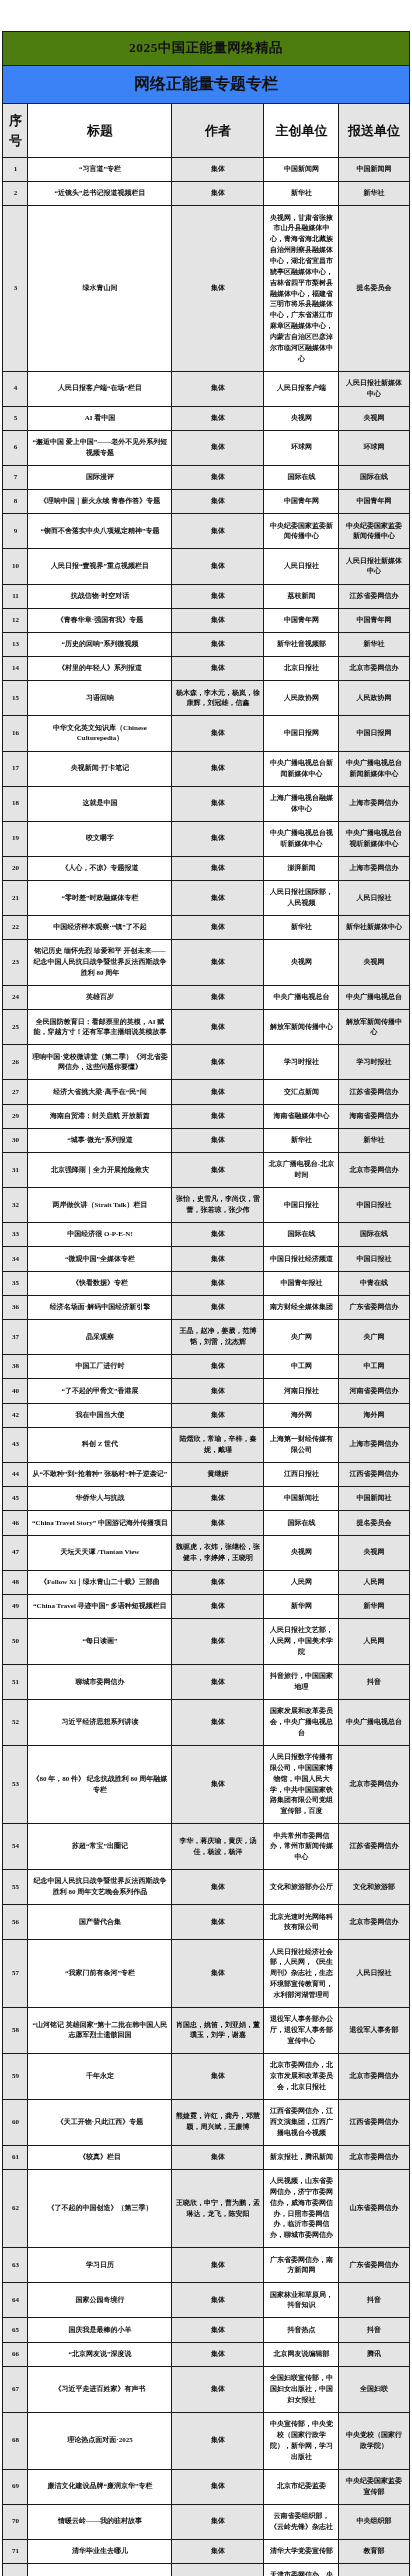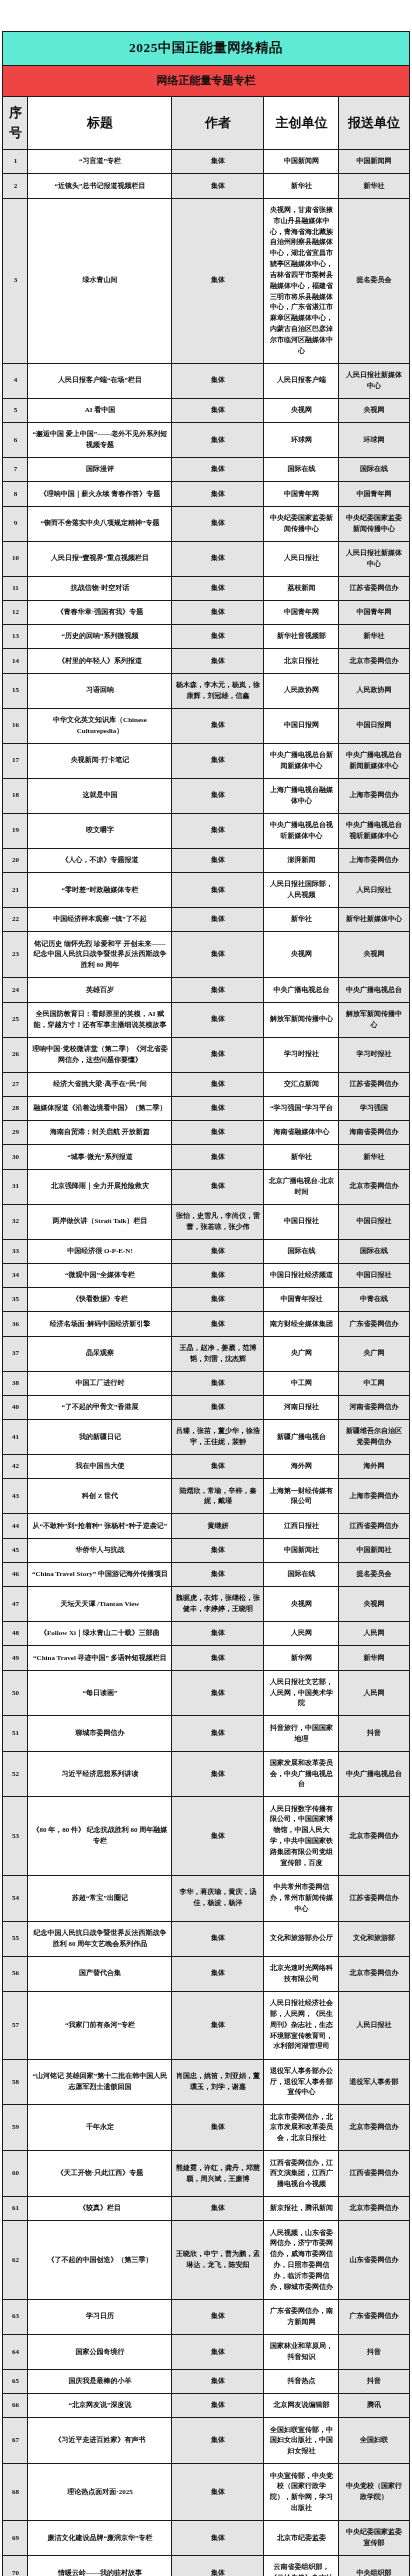--- a/index.html
+++ b/index.html
@@ -33,28 +33,28 @@
     border: 0.8px solid #1a1a1a;
     text-align: center;
     vertical-align: middle;
     font-weight: bold;
     color: #111;
     padding: 6.2px 3.1px;
     word-break: break-word;
     line-height: 1.55;
   }
   .main-title-cell {
-    background: #5eead4;
+    background: #4d7c0f;
     font-size: 13.4px;
     letter-spacing: 0.5px;
     padding: 8.2px 3.1px;
   }
   .sub-title-cell {
-    background: #ef4444;
-    font-size: 11px;
+    background: #3b82f6;
+    font-size: 16px;
     padding: 6.7px 3.1px;
   }
   .head-row th { font-size: 13px; padding: 7.2px 2.1px; }
   tbody td { font-size: 7px; }
   td.col-no, th.col-no     { background: #e4e4e4; }
   td.col-title, th.col-title { background: #ffffff; }
   td.col-auth, th.col-auth   { background: #e4e4e4; }
   td.col-org, th.col-org     { background: #ffffff; }
   td.col-sub, th.col-sub     { background: #e4e4e4; }
   tbody tr { min-height: 27px; }
@@ -270,27 +270,20 @@
     <td class="col-sub">学习时报社</td>
   </tr>
         <tr>
     <td class="col-no">27</td>
     <td class="col-title">经济大省挑大梁·高手在“民”间</td>
     <td class="col-auth">集体</td>
     <td class="col-org">交汇点新闻</td>
     <td class="col-sub">江苏省委网信办</td>
   </tr>
         <tr>
-    <td class="col-no">28</td>
-    <td class="col-title">融媒体报道《沿着边境看中国》（第二季）</td>
-    <td class="col-auth">集体</td>
-    <td class="col-org">“学习强国”学习平台</td>
-    <td class="col-sub">学习强国</td>
-  </tr>
-        <tr>
     <td class="col-no">29</td>
     <td class="col-title">海南自贸港：封关启航 开放新篇</td>
     <td class="col-auth">集体</td>
     <td class="col-org">海南省融媒体中心</td>
     <td class="col-sub">海南省委网信办</td>
   </tr>
         <tr>
     <td class="col-no">30</td>
     <td class="col-title">“城事·微光”系列报道</td>
     <td class="col-auth">集体</td>
@@ -352,27 +345,20 @@
     <td class="col-auth">集体</td>
     <td class="col-org">中工网</td>
     <td class="col-sub">中工网</td>
   </tr>
         <tr>
     <td class="col-no">40</td>
     <td class="col-title">“了不起的甲骨文”香港展</td>
     <td class="col-auth">集体</td>
     <td class="col-org">河南日报社</td>
     <td class="col-sub">河南省委网信办</td>
-  </tr>
-        <tr>
-    <td class="col-no">41</td>
-    <td class="col-title">我的新疆日记</td>
-    <td class="col-auth">吕臻，张苗，董少华，徐浩宇，王佳妮，裴翀</td>
-    <td class="col-org">新疆广播电视台</td>
-    <td class="col-sub">新疆维吾尔自治区党委网信办</td>
   </tr>
         <tr>
     <td class="col-no">42</td>
     <td class="col-title">我在中国当大使</td>
     <td class="col-auth">集体</td>
     <td class="col-org">海外网</td>
     <td class="col-sub">海外网</td>
   </tr>
         <tr>
     <td class="col-no">43</td>

